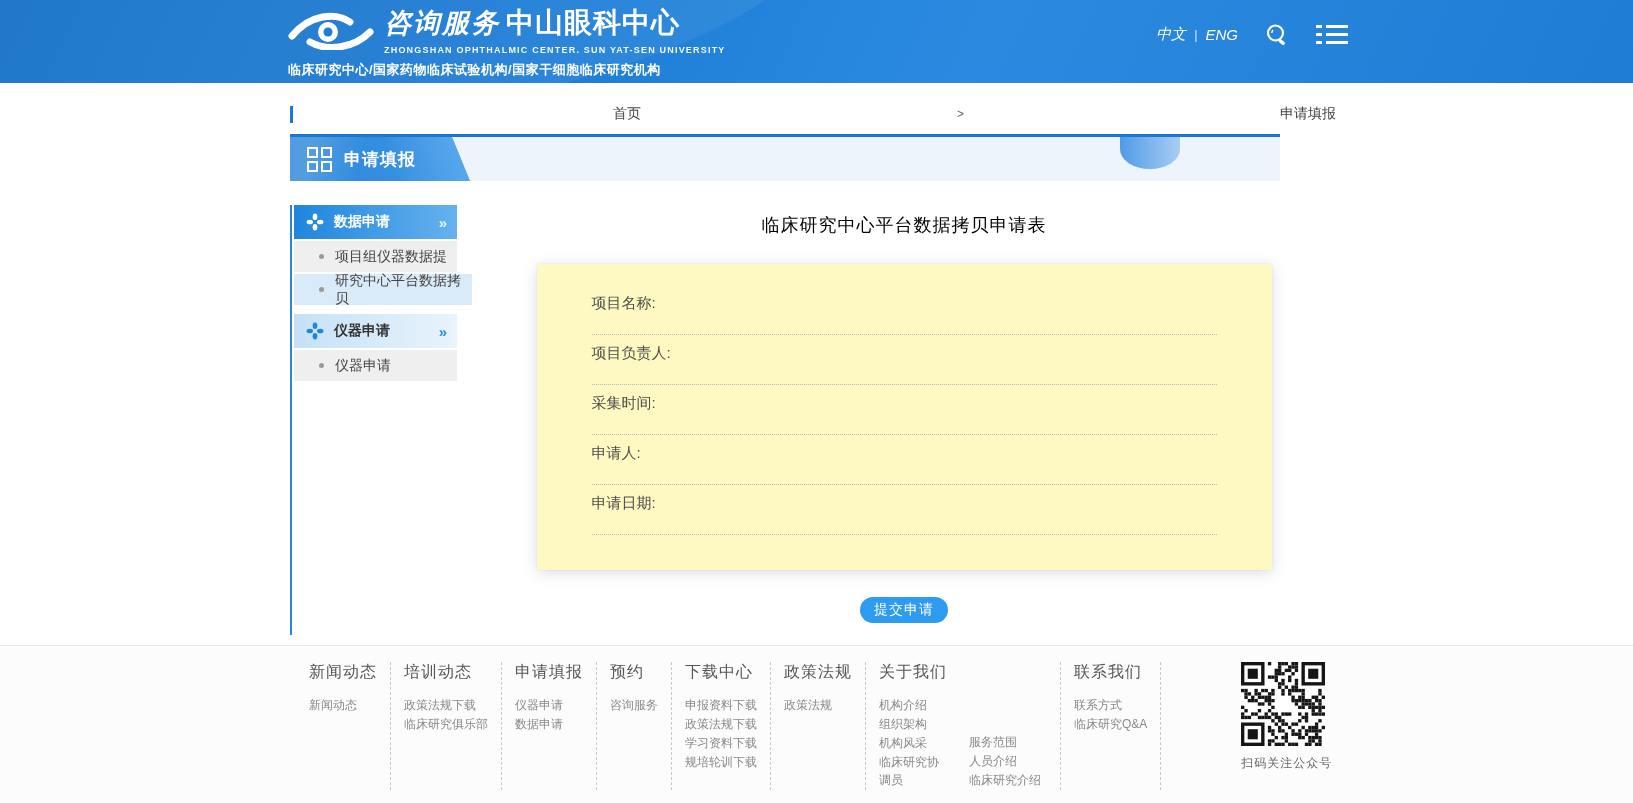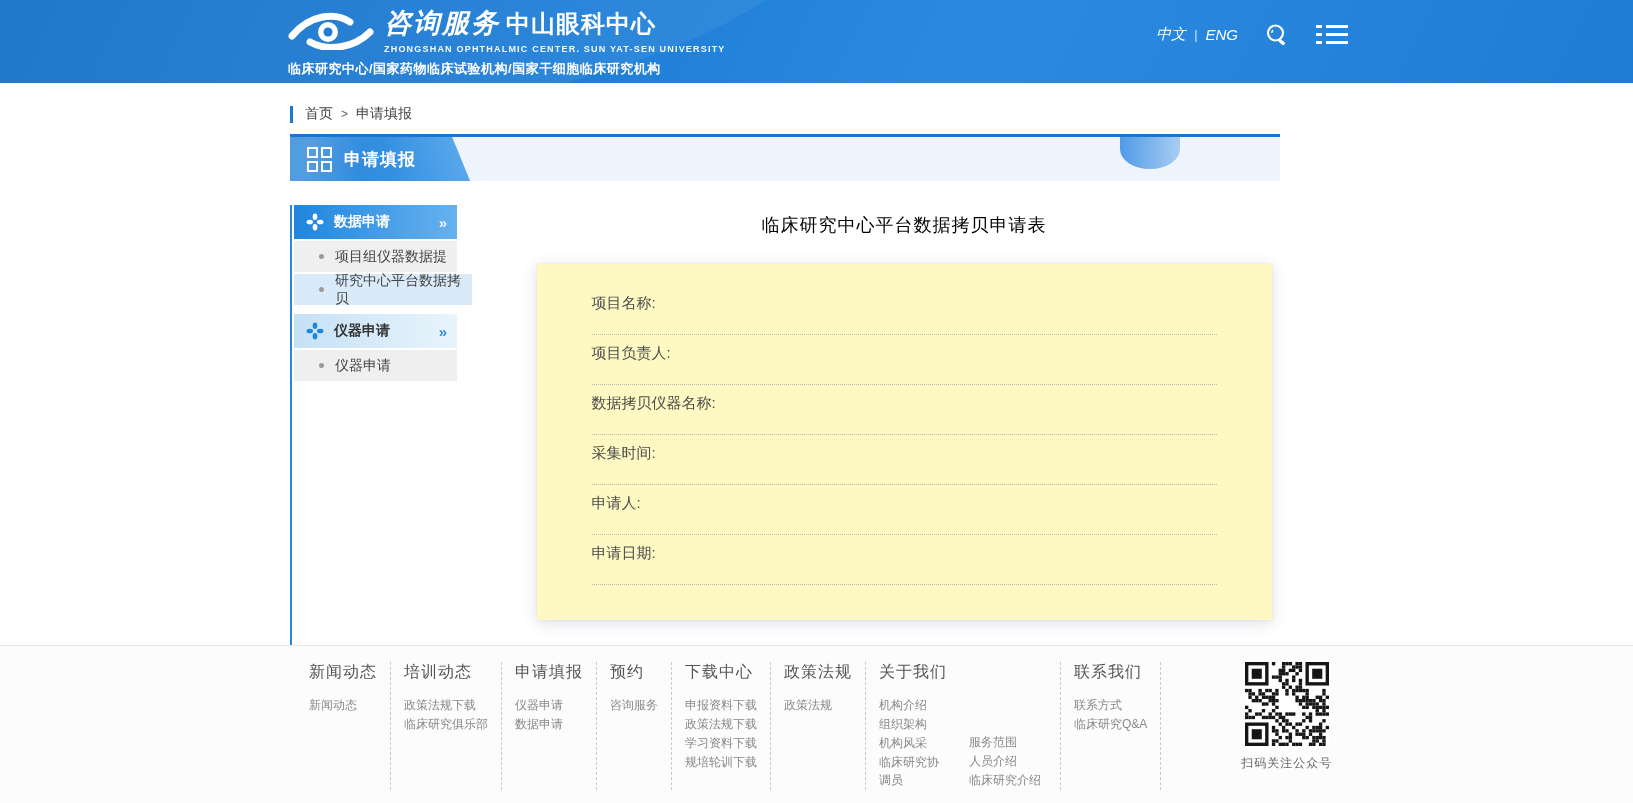--- a/index.html
+++ b/index.html
@@ -23,37 +23,37 @@
   .header-inner {
     width:1060px; margin-left:288px; height:100%;
     display:flex; align-items:center; justify-content:space-between; position:relative;
   }
   .logo-area { display:flex; flex-direction:column; color:#fff; }
   .logo-top { display:flex; align-items:center; gap:10px; }
   .logo-eye { width:86px; height:40px; flex:0 0 auto; }
   .logo-titles { display:flex; flex-direction:column; }
   .logo-cn { display:flex; align-items:baseline; gap:6px; white-space:nowrap; }
   .logo-cn-1 { font-family:"DejaVu Serif", serif; font-weight:700; font-style:italic; font-size:27px; letter-spacing:2px; }
-  .logo-cn-2 { font-weight:700; font-size:24px; letter-spacing:1px; }
+  .logo-cn-2 { font-weight:700; font-size:28px; letter-spacing:1px; }
   .logo-en { font-size:9px; letter-spacing:1.2px; margin-top:3px; font-weight:700; opacity:.95; }
   .logo-tagline { font-size:13px; font-weight:700; margin-top:6px; letter-spacing:.5px; }
   .header-right { display:flex; align-items:center; gap:26px; color:#fff; margin-top:-14px;font-style:italic; }
   .lang { display:flex; align-items:center; gap:8px; font-size:15px; }
   .lang a { color:#fff; text-decoration:none; cursor:pointer; }
   .lang .sep { opacity:.8; font-size:13px; }
   .icon-btn { background:none; border:none; cursor:pointer; display:flex; align-items:center; }
   .menu-icon { display:flex; flex-direction:column; gap:5px; }
   .menu-icon .row { display:flex; gap:4px; align-items:center; }
   .menu-icon .tick { width:6px; height:3px; background:#fff; }
   .menu-icon .bar { width:22px; height:3px; background:#fff; }
 
   
   .breadcrumb {
     width:1046px; margin:22px 0 0 290px;
-    display:flex; align-items:center; gap:8px; font-size:14px; color:#444;
+    display:flex; align-items:center; gap:20px; font-size:14px; color:#444;justify-content:space-between;
   }
   .crumb-bar { width:3px; height:17px; background:#1a7ad2; margin-right:4px; }
   .breadcrumb a { color:#444; text-decoration:none; cursor:pointer; }
   .crumb-sep { color:#666; font-size:12px; }
 
   
   .banner {
     width:990px; margin:11px 0 0 290px; height:47px;
     border-top:3px solid #1a76d0; background:#edf4fb; position:relative;
   }
@@ -122,21 +122,21 @@
   }
   .footer-inner { width:1070px; margin-left:296px; padding-top:16px; display:flex; }
   .fcol { padding:0 13px; min-height:118px; border-right:1px dashed #c9c9c9; }
   .fcol:last-of-type { border-right:none; }
   .fcol h4 { font-size:16px; color:#555; font-weight:400; margin-bottom:13px; letter-spacing:1px; }
   .fcol .fitem { font-size:12px; color:#888; line-height:18px; margin-bottom:1px; cursor:pointer; white-space:nowrap; }
   .fcol .cols2 { display:flex; gap:28px;align-items:flex-end; }
   .fcol .cols2 .fitem { white-space:normal; }
   .subcol-l { width:62px; }
   .subcol-r { width:78px; }
-  .qr-block { margin-left:80px; display:flex; flex-direction:column; align-items:center; padding-top:0; }
+  .qr-block { margin-left:80px; display:flex; flex-direction:column; padding-top:0; }
   .qr-box { width:84px; height:84px; background:#fff; }
   .qr-box svg { width:84px; height:84px; display:block; }
   .qr-caption { font-size:12px; color:#666; margin-top:9px; letter-spacing:1px; }
 </style>
 </head>
 <body>
 
 <div class="header">
   <div class="header-inner">
     <div class="logo-area">
@@ -249,24 +249,20 @@
 
   <div class="content">
     <div class="form-title">临床研究中心平台数据拷贝申请表</div>
     <div class="card">
       <div class="field">
         <div class="field-label">项目名称:</div>
         <input class="field-input" value="" style="">
       </div>
       <div class="field">
         <div class="field-label">项目负责人:</div>
-        <input class="field-input" value="" style="">
-      </div>
-      <div class="field">
-        <div class="field-label">数据拷贝仪器名称:</div>
         <input class="field-input" value="" style="">
       </div>
       <div class="field">
         <div class="field-label">采集时间:</div>
         <input class="field-input" value="" style="">
       </div>
       <div class="field">
         <div class="field-label">申请人:</div>
         <input class="field-input" value="" style="">
       </div>

